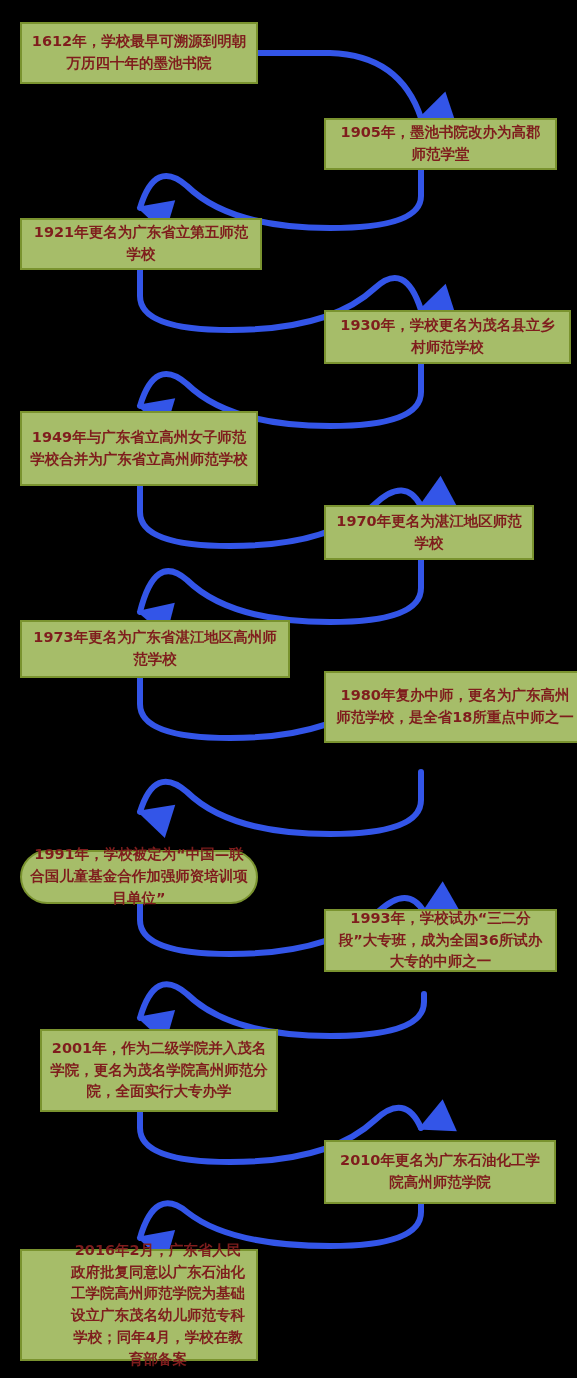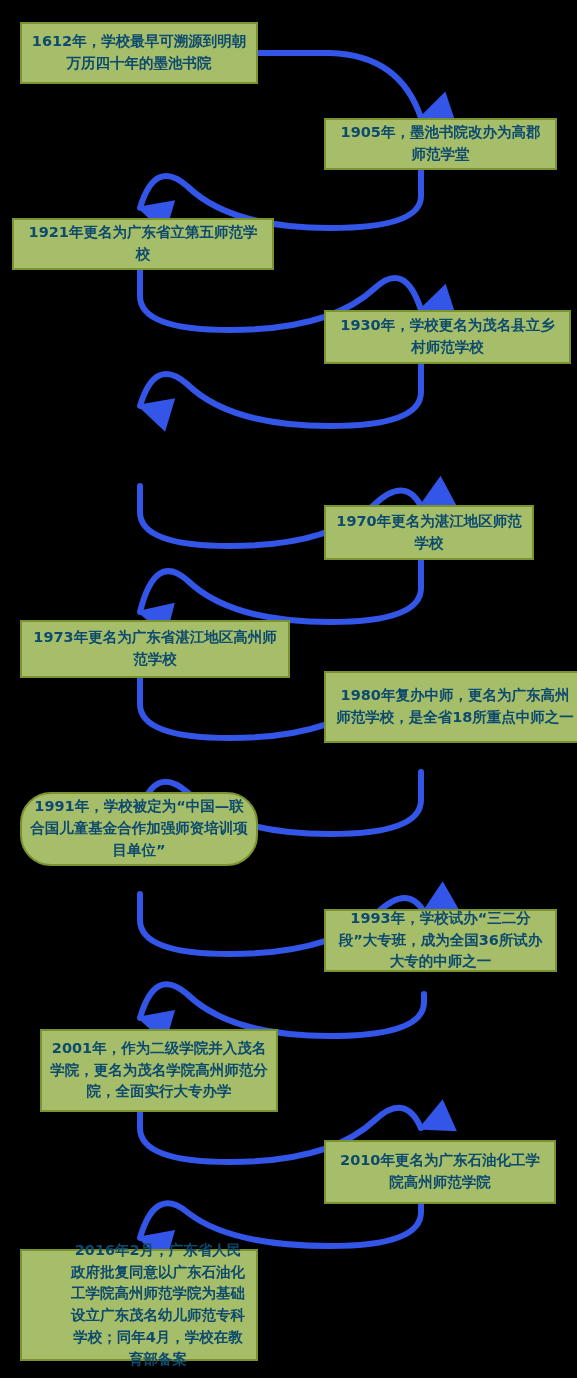--- a/index.html
+++ b/index.html
@@ -23,21 +23,21 @@
     top: 0;
     width: 577px;
     height: 1378px;
     pointer-events: none;
   }
   .node {
     position: absolute;
     box-sizing: border-box;
     background: #a6bd69;
     border: 2px solid #7a932f;
-    color: #0c4a6e;
+    color: #7f1d1d;
     font-weight: bold;
     font-size: 14.5px;
     line-height: 1.5;
     text-align: center;
     display: flex;
     align-items: center;
     justify-content: center;
     padding: 4px 8px;
     letter-spacing: 0px;
     z-index: 2;
@@ -91,42 +91,45 @@
   </svg>
 
   <div class="node" style="left:20px; top:22px; width:238px; height:62px;">
     <span class="txt">1612年，学校最早可溯源到明朝万历四十年的墨池书院</span>
   </div>
 
   <div class="node" style="left:324px; top:118px; width:233px; height:52px;">
     <span class="txt">1905年，墨池书院改办为高郡师范学堂</span>
   </div>
 
-  <div class="node" style="left:12px; top:218px; width:262px; height:52px;">
+  <div class="node" style="left:20px; top:218px; width:242px; height:52px;">
     <span class="txt">1921年更名为广东省立第五师范学校</span>
   </div>
 
   <div class="node" style="left:324px; top:310px; width:247px; height:54px;">
     <span class="txt">1930年，学校更名为茂名县立乡村师范学校</span>
   </div>
 
+  <div class="node" style="left:20px; top:411px; width:238px; height:75px;">
+    <span class="txt">1949年与广东省立高州女子师范学校合并为广东省立高州师范学校</span>
+  </div>
 
   <div class="node" style="left:324px; top:505px; width:210px; height:55px;">
     <span class="txt">1970年更名为湛江地区师范学校</span>
   </div>
 
   <div class="node" style="left:20px; top:620px; width:270px; height:58px;">
     <span class="txt">1973年更名为广东省湛江地区高州师范学校</span>
   </div>
 
   <div class="node" style="left:324px; top:671px; width:262px; height:72px;">
     <span class="txt">1980年复办中师，更名为广东高州师范学校，是全省18所重点中师之一</span>
   </div>
 
-  <div class="node" style="left:20px; top:792px; width:238px; height:74px;border-radius:31px;">
+  <div class="node" style="left:20px; top:850px; width:238px; height:54px;border-radius:31px;">
     <span class="txt">1991年，学校被定为“中国—联合国儿童基金合作加强师资培训项目单位”</span>
   </div>
 
   <div class="node" style="left:324px; top:909px; width:233px; height:63px;">
     <span class="txt">1993年，学校试办“三二分段”大专班，成为全国36所试办大专的中师之一</span>
   </div>
 
   <div class="node" style="left:20px; top:1029px; width:238px; height:83px;margin-left:20px;">
     <span class="txt">2001年，作为二级学院并入茂名学院，更名为茂名学院高州师范分院，全面实行大专办学</span>
   </div>

